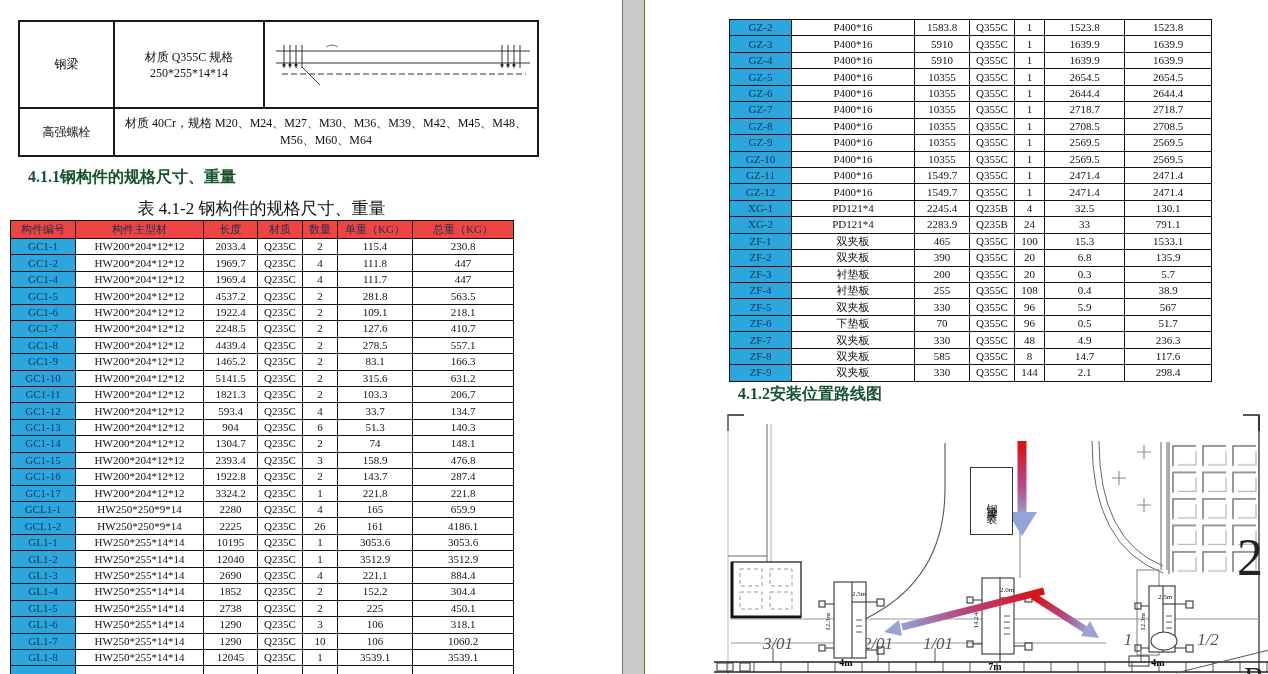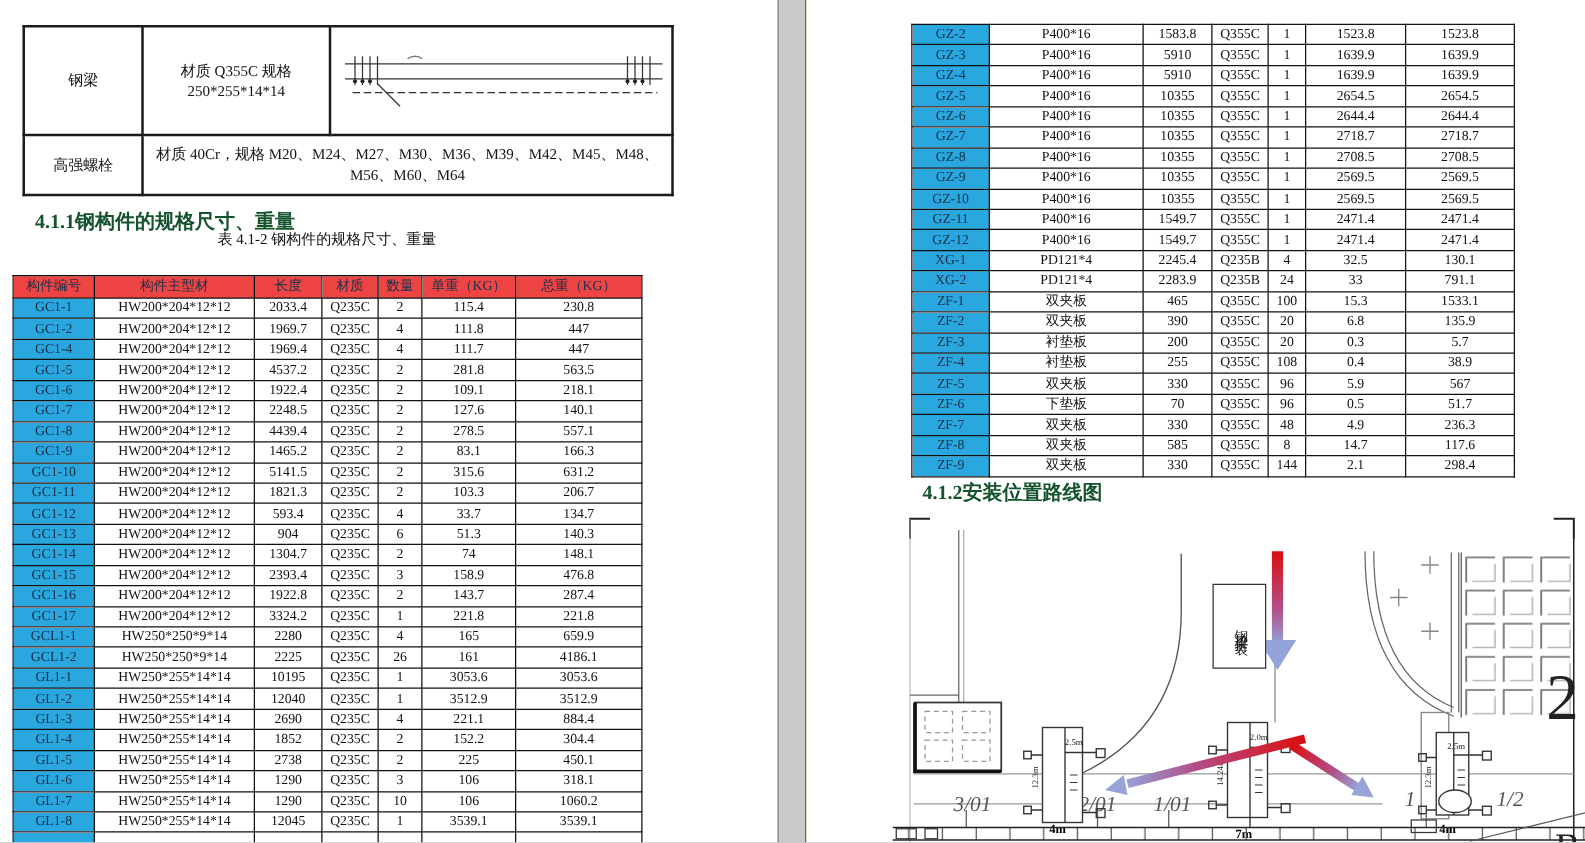--- a/index.html
+++ b/index.html
@@ -13,21 +13,21 @@
   #page-right{left:644px;width:624px;border-left:1px solid #4d7c0f;}
 
   
   .info-table{position:absolute;left:18px;top:20px;width:519px;border-collapse:collapse;table-layout:fixed;}
   .info-table td{border:2px solid #1a1a1a;text-align:center;vertical-align:middle;font-size:12px;color:#111;padding:1px 3px;}
   .pre{white-space:pre-line;margin-left:12px;}
 
   .h-section{position:absolute;font-size:16px;font-weight:bold;color:#14532d;}
   #h-411{left:28px;top:167px;}
   #h-412{left:93px;top:384px;}
-  .tbl-caption{position:absolute;left:10px;top:183px;width:503px;text-align:center;font-size:12px;color:#111;}
+  .tbl-caption{position:absolute;left:10px;top:197px;width:503px;text-align:center;font-size:17px;color:#111;}
 
   
   .spec-table{border-collapse:collapse;table-layout:fixed;position:absolute;}
   #left-spec{left:10px;top:220px;width:503px;}
   #right-spec{left:84px;top:19px;width:482px;}
   .spec-table th,.spec-table td{
     border:1px solid #111;text-align:center;vertical-align:middle;
     font-size:11px;line-height:13px;color:#111;padding:0;height:15.45px;overflow:hidden;white-space:nowrap;
   }
   .spec-table th{background:#ef4444;color:#15324a;font-weight:normal;height:17px;font-size:11px;}
@@ -170,21 +170,21 @@
           <td>109.1</td>
           <td>218.1</td>
         </tr>
         <tr>
           <td class="id-cell">GC1-7</td>
           <td>HW200*204*12*12</td>
           <td>2248.5</td>
           <td>Q235C</td>
           <td>2</td>
           <td>127.6</td>
-          <td>140.1</td>
+          <td>410.7</td>
         </tr>
         <tr>
           <td class="id-cell">GC1-8</td>
           <td>HW200*204*12*12</td>
           <td>4439.4</td>
           <td>Q235C</td>
           <td>2</td>
           <td>278.5</td>
           <td>557.1</td>
         </tr>

